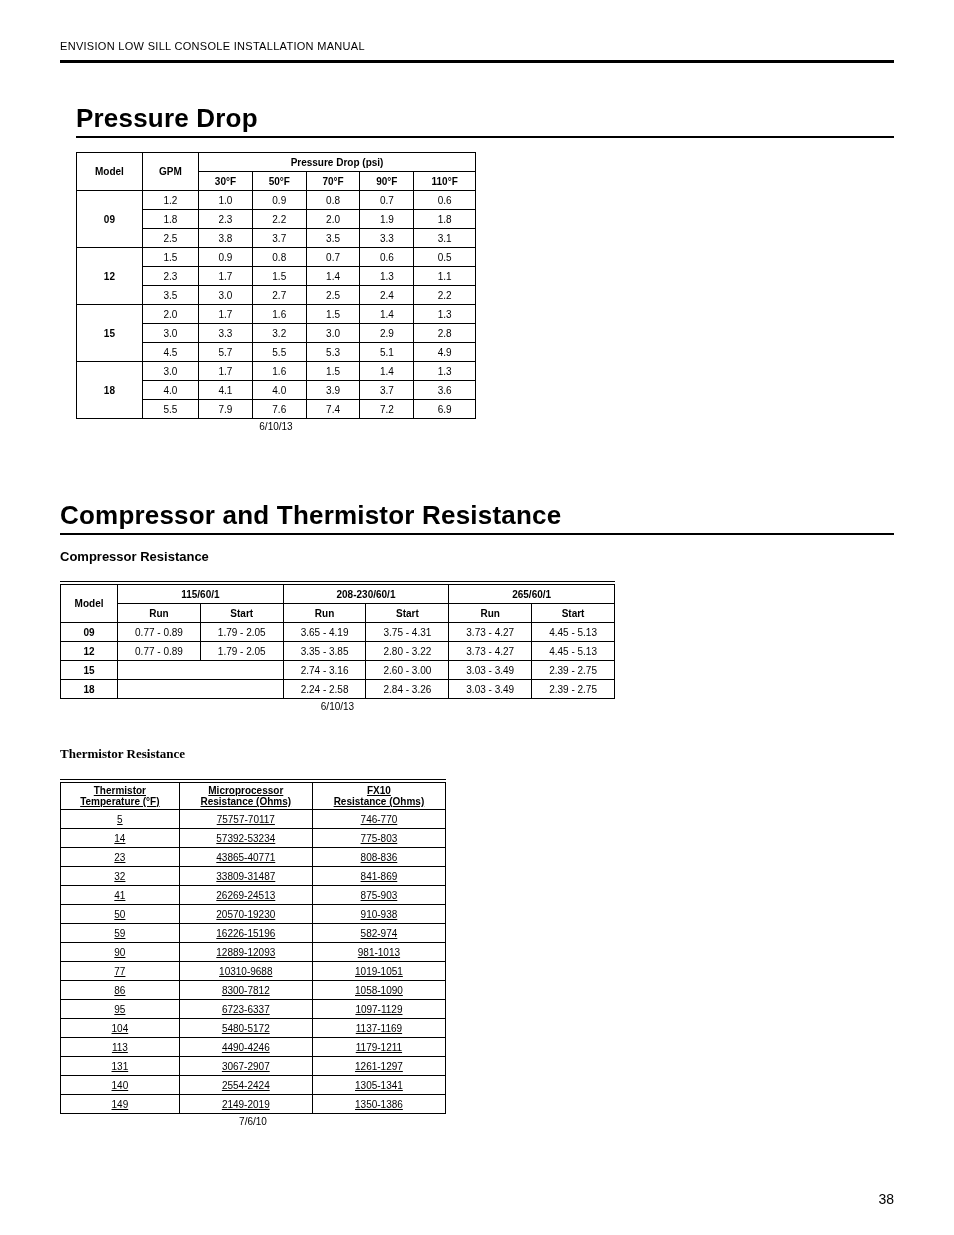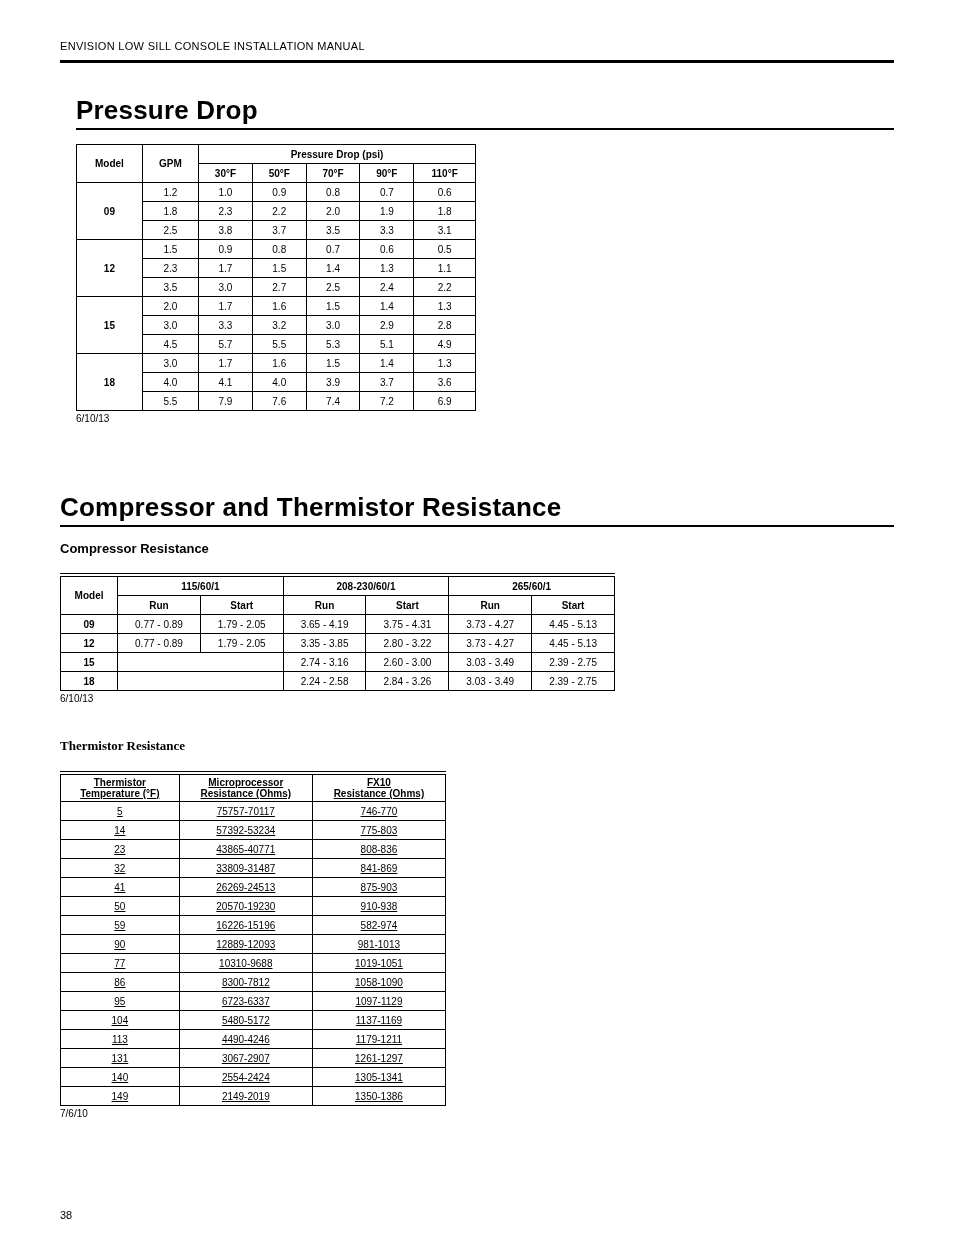--- a/index.html
+++ b/index.html
@@ -10,21 +10,21 @@
     padding: 40px 60px 60px 60px;
     font-size: 11px;
     width: 954px;
     box-sizing: border-box;
   }
   .doc-header {
     font-size: 11px;
     letter-spacing: 0.3px;
     padding-bottom: 8px;
     border-bottom: 3px solid #000;
-    margin-bottom: 32px;
+    margin-bottom: 40px;
     text-transform: uppercase;
   }
   h1.section-title {
     font-size: 26px;
     font-weight: bold;
     margin: 0 0 14px 0;
     border-bottom: 2px solid #000;
     padding-bottom: 2px;
     letter-spacing: 0.2px;
   }
@@ -43,27 +43,27 @@
     border: 1px solid #000;
     padding: 2px 6px;
     text-align: center;
     white-space: nowrap;
     height: 14px;
   }
   th { font-weight: bold; }
   .t-wrap { margin-bottom: 68px; padding-left: 16px; }
   .date-stamp {
     font-size: 10px;
-    text-align: left;
+    text-align: center;
     margin-top: 2px;
   }
   .page-number {
-    text-align: left;
-    font-size: 11px;
-    margin-top: 90px;
+    text-align: right;
+    font-size: 14px;
+    margin-top: 64px;
   }
   .empty-cell { background:#fff; }
 </style>
 </head>
 <body>
 
 <div class="doc-header">ENVISION LOW SILL CONSOLE INSTALLATION MANUAL</div>
 
 <div class="t-wrap">
   <h1 class="section-title">Pressure Drop</h1>

